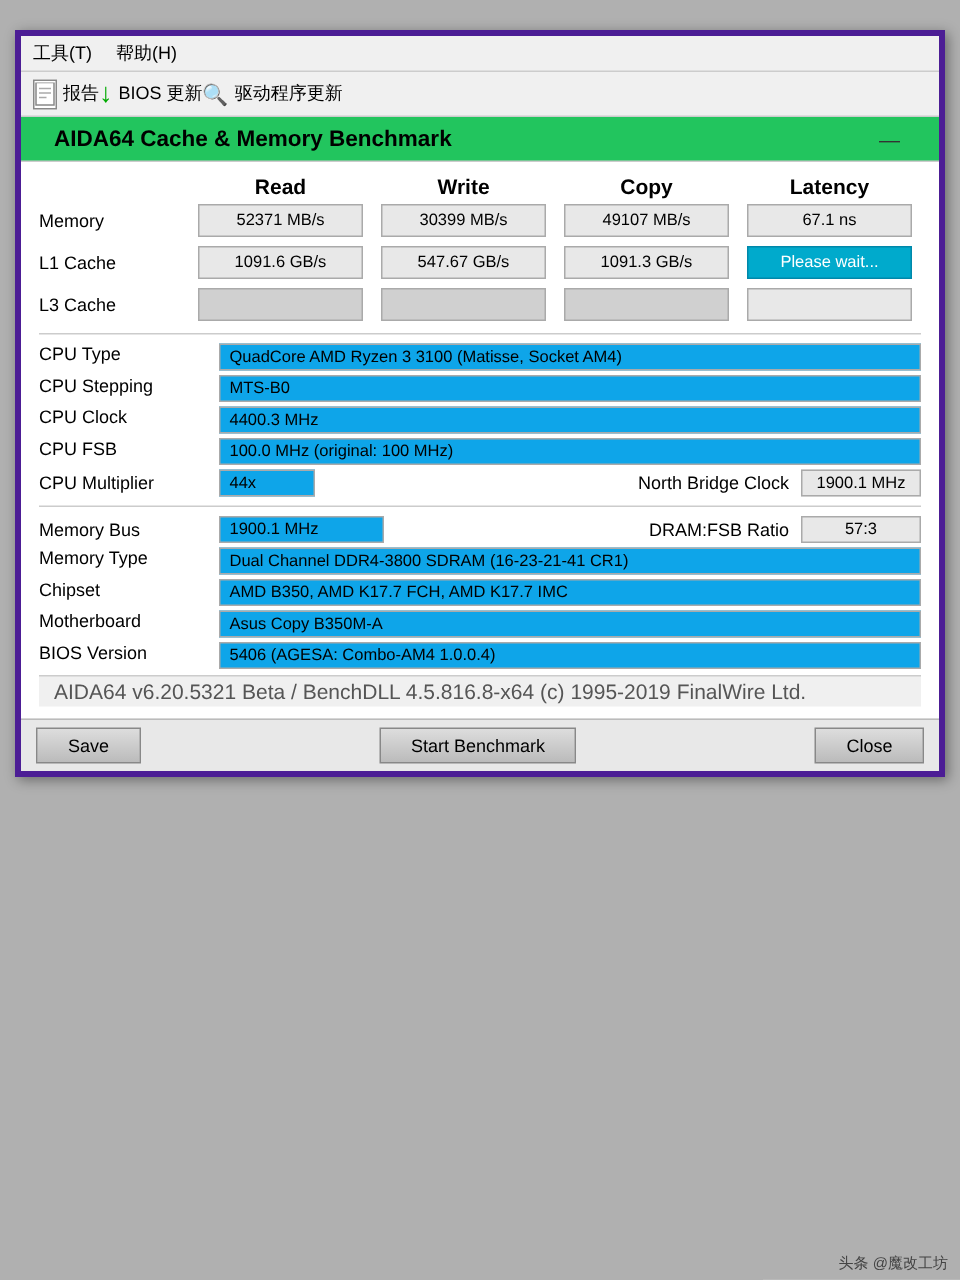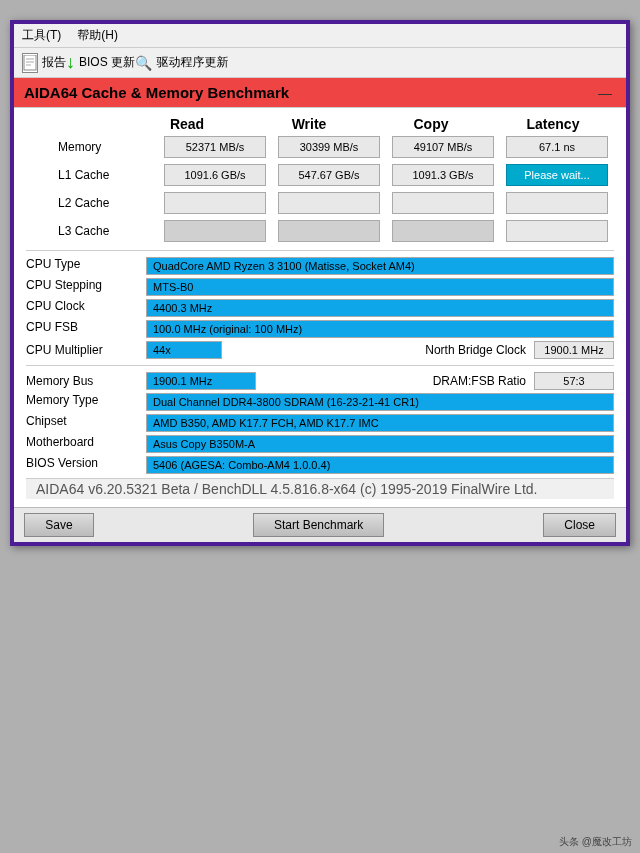--- a/index.html
+++ b/index.html
@@ -71,22 +71,22 @@
       font-size: 18px;
       font-weight: bold;
     }
     .toolbar-icon-search {
       color: #666;
       font-size: 14px;
     }
 
     
     .title-bar {
-      background: #ef4444;
-      padding: 6px 10px;
+      background: #22c55e;
+      padding: 6px 22px;
       display: flex;
       justify-content: space-between;
       align-items: center;
       border-bottom: 1px solid #ccc;
     }
     .title-bar h1 {
       font-size: 15px;
       font-weight: bold;
       color: #000;
     }
@@ -119,21 +119,20 @@
       flex: 1;
       text-align: center;
       font-weight: bold;
       font-size: 14px;
     }
 
     .bench-row {
       display: flex;
       align-items: center;
       margin-bottom: 6px;
-      margin-left: 32px;
     }
     .bench-row .label-col {
       width: 100px;
       font-size: 12px;
       color: #000;
     }
     .bench-row .val-col {
       flex: 1;
       text-align: center;
     }
@@ -348,35 +347,20 @@
           <div class="bench-cell">547.67 GB/s</div>
         </div>
         <div class="val-col">
           <div class="bench-cell">1091.3 GB/s</div>
         </div>
         <div class="val-col">
           <div class="bench-cell highlight">Please wait...</div>
         </div>
       </div>
 
-      <div class="bench-row">
-        <div class="label-col">L2 Cache</div>
-        <div class="val-col">
-          <div class="bench-cell empty"></div>
-        </div>
-        <div class="val-col">
-          <div class="bench-cell empty"></div>
-        </div>
-        <div class="val-col">
-          <div class="bench-cell empty"></div>
-        </div>
-        <div class="val-col">
-          <div class="bench-cell empty"></div>
-        </div>
-      </div>
 
       <div class="bench-row">
         <div class="label-col">L3 Cache</div>
         <div class="val-col">
           <div class="bench-cell partial"></div>
         </div>
         <div class="val-col">
           <div class="bench-cell partial"></div>
         </div>
         <div class="val-col">
@@ -408,21 +392,21 @@
         <span class="info-value">4400.3 MHz</span>
       </div>
 
       <div class="info-row">
         <span class="info-label">CPU FSB</span>
         <span class="info-value">100.0 MHz  (original: 100 MHz)</span>
       </div>
 
       <div class="info-row-inline">
         <span class="info-label">CPU Multiplier</span>
-        <span class="info-value" style="width:76px; flex:none;">44x</span>
+        <span class="info-value" style="width:64px; flex:none;">44x</span>
         <div class="info-right">
           <span class="info-right-label">North Bridge Clock</span>
           <span class="info-right-value">1900.1 MHz</span>
         </div>
       </div>
 
     </div>
 
     <div class="divider"></div>
 

